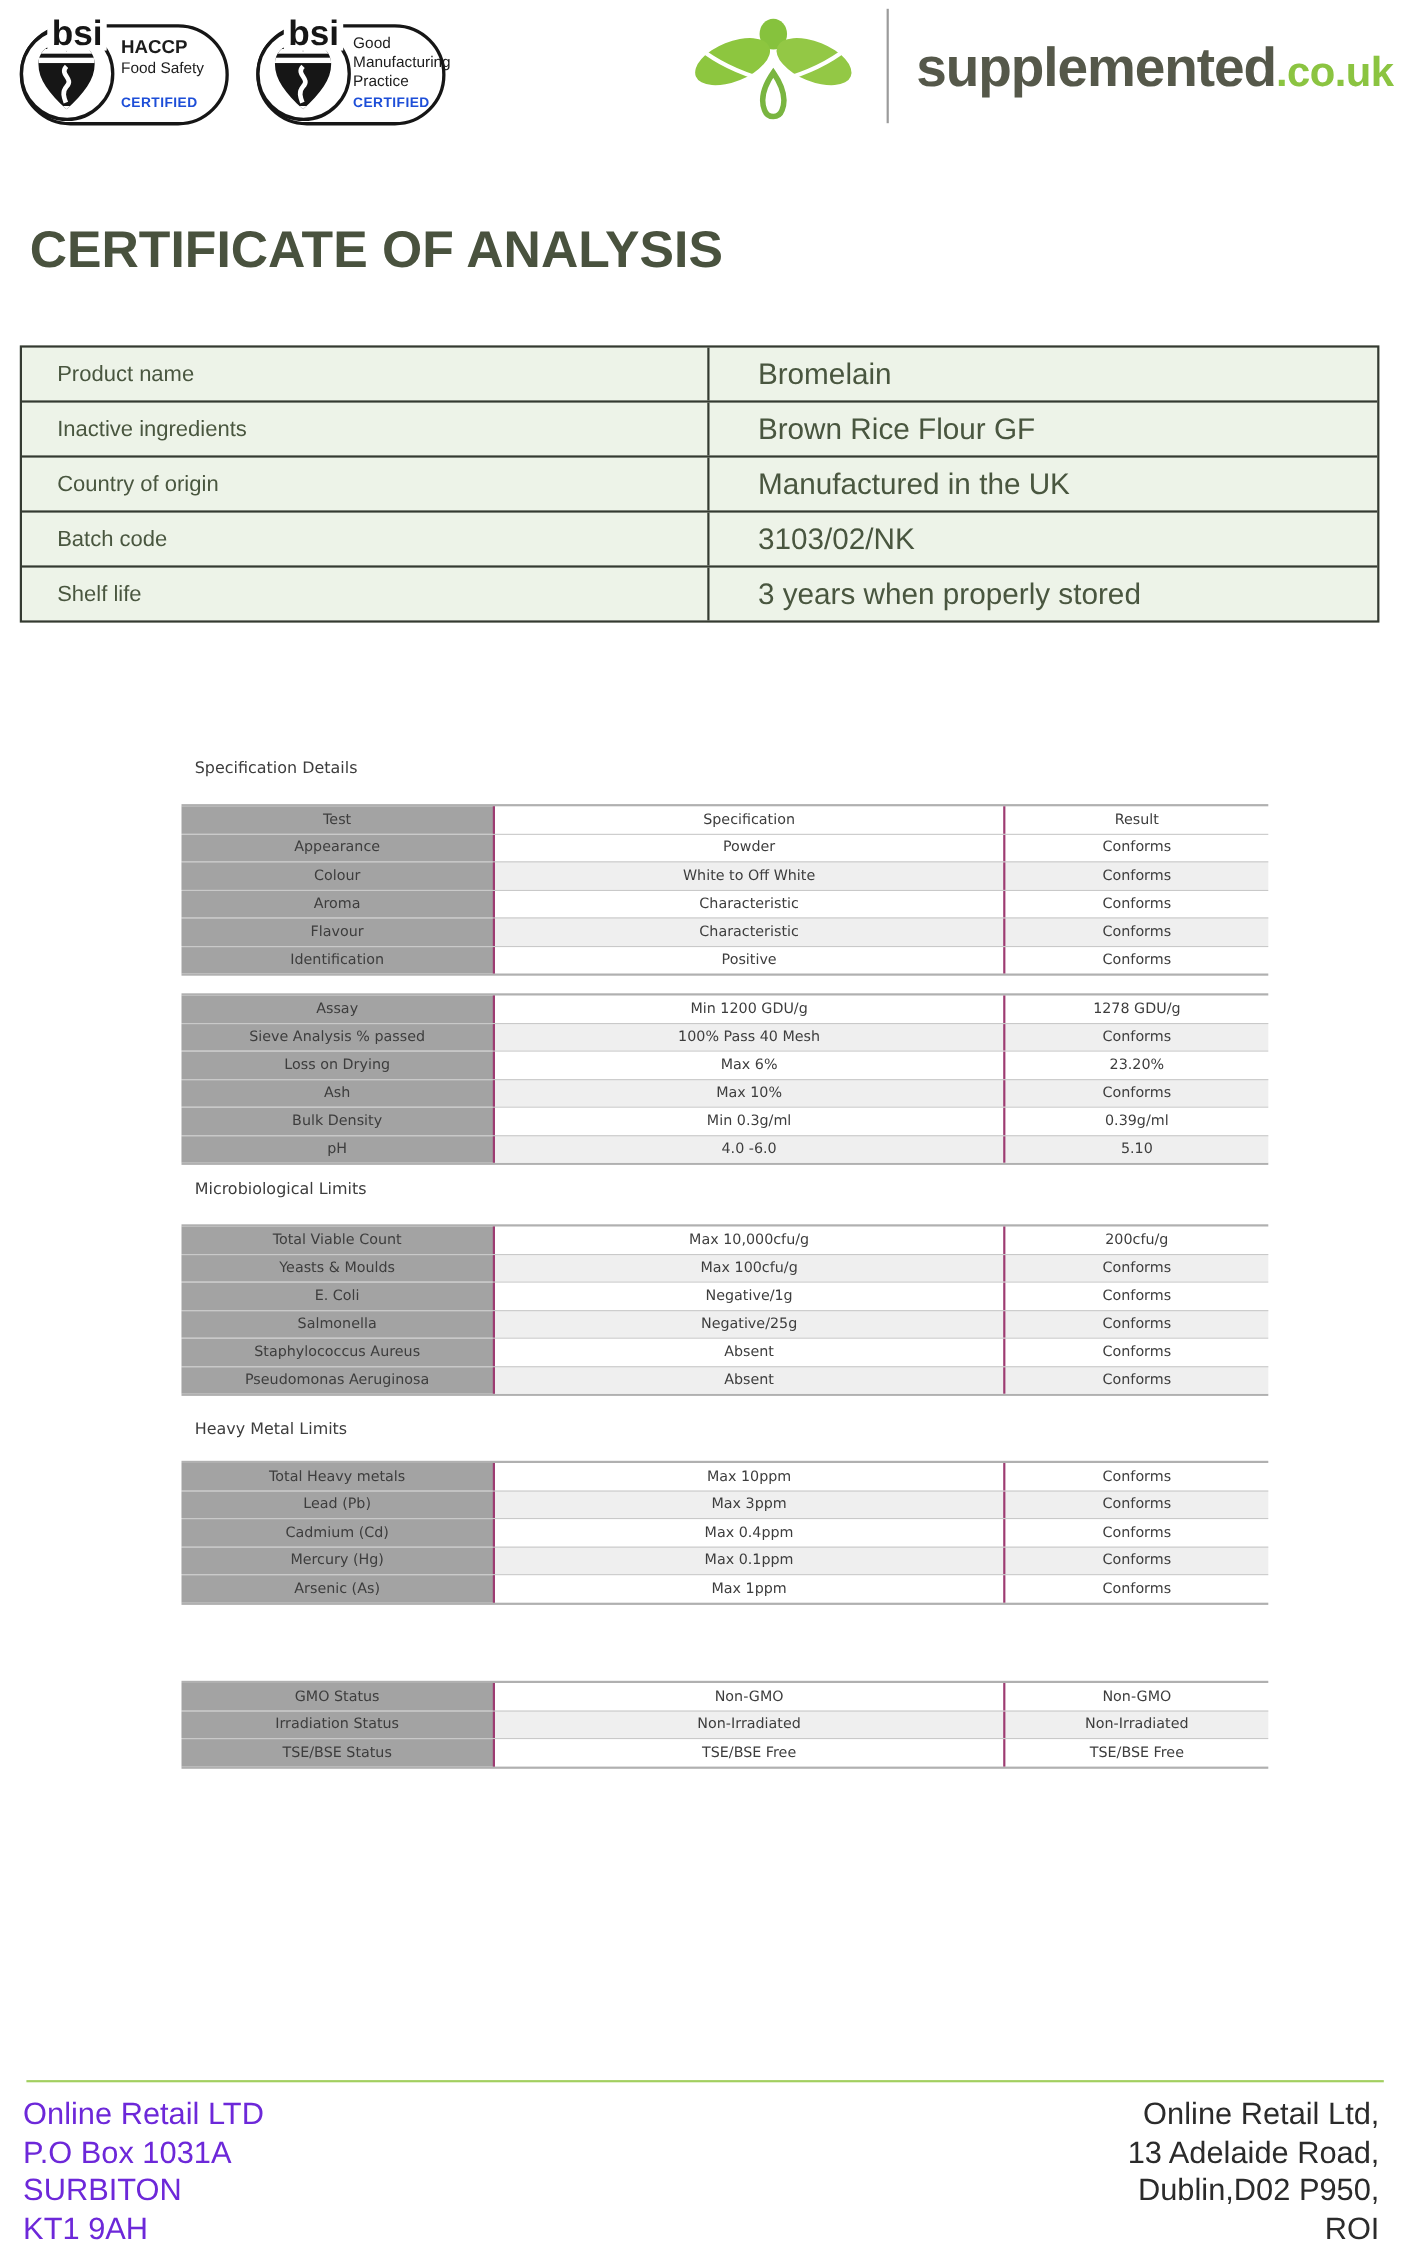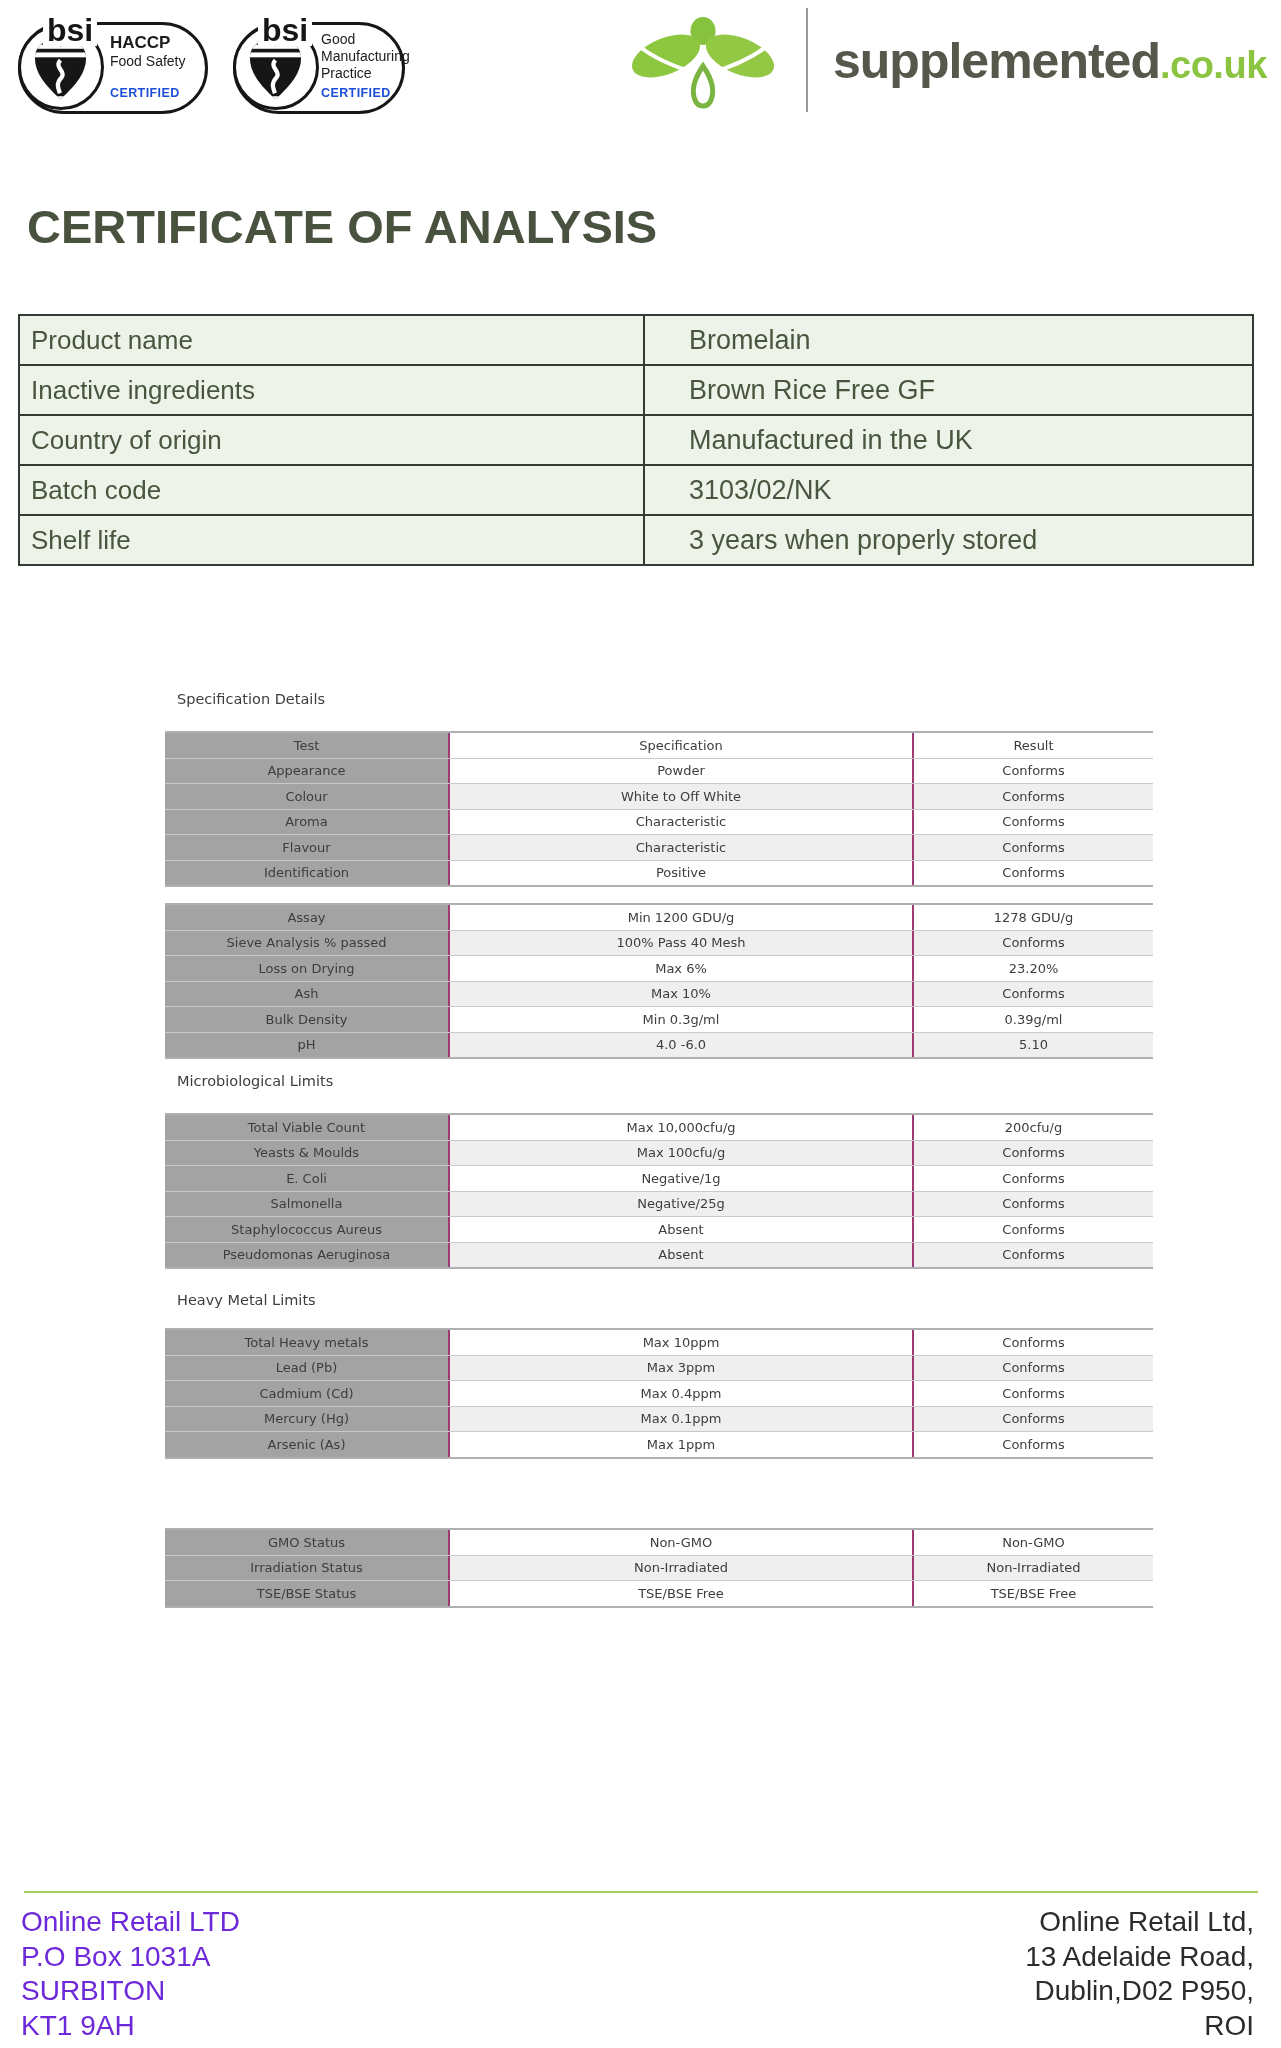--- a/index.html
+++ b/index.html
@@ -28,22 +28,22 @@
   .leaf-logo{position:absolute;left:622px;top:16px;width:162px;height:96px;}
   .header-divider{position:absolute;left:806px;top:8px;width:2px;height:104px;background:#9b9b9b;}
   .brand{position:absolute;left:833px;top:34px;font-weight:700;color:#55584a;font-size:50px;letter-spacing:-1px;line-height:1.1;}
   .brand .suffix{font-size:38px;color:#8bc441;letter-spacing:-.5px;}
   
   .page-title{position:absolute;left:27px;top:199px;font-size:47px;font-weight:700;color:#49523e;}
   
   .product-table{position:absolute;left:18px;top:314px;width:1236px;border:2px solid #343a31;background:#edf3e8;box-sizing:border-box;}
   .product-row{display:flex;height:48px;border-top:2px solid #343a31;}
   .product-rows > .product-row:first-child{border-top:none;}
-  .product-label{width:625px;border-right:2px solid #343a31;display:flex;align-items:center;padding-left:11px;box-sizing:border-box;
-    font-size:26px;color:#49563f;}
+  .product-label{width:625px;border-right:2px solid #343a31;display:flex;align-items:center;padding-left:32px;box-sizing:border-box;
+    font-size:20px;color:#49563f;}
   .product-value{flex:1;display:flex;align-items:center;padding-left:44px;font-size:27px;color:#49563f;}
   
   .spec-heading{position:absolute;left:177px;font-size:14.5px;color:#3d3d3d;font-family:"DejaVu Sans",sans-serif;}
   .spec-block{position:absolute;left:165px;width:988px;border-top:2px solid #b0b0b0;border-bottom:2px solid #b0b0b0;
     font-family:"DejaVu Sans",sans-serif;font-size:13px;color:#3d3d3d;box-sizing:border-box;}
   .spec-row{display:flex;height:24.5px;border-top:1px solid #c9c9c9;}
   .spec-block > .spec-row:first-child{border-top:none;}
   .spec-block > .spec-rows:first-child > .spec-row:first-child{border-top:none;}
   .spec-rows > .spec-row:nth-child(even){background:#efefef;}
   .sc{display:flex;align-items:center;justify-content:center;height:100%;box-sizing:border-box;text-align:center;}
@@ -134,21 +134,21 @@
 
 <div class="product-table">
   <div class="product-rows">
   <div class="product-row">
     <div class="product-label">Product name</div>
     <div class="product-value">Bromelain</div>
   </div>
 
   <div class="product-row">
     <div class="product-label">Inactive ingredients</div>
-    <div class="product-value">Brown Rice Free GF</div>
+    <div class="product-value">Brown Rice Flour GF</div>
   </div>
 
   <div class="product-row">
     <div class="product-label">Country of origin</div>
     <div class="product-value">Manufactured in the UK</div>
   </div>
 
   <div class="product-row">
     <div class="product-label">Batch code</div>
     <div class="product-value">3103/02/NK</div>

